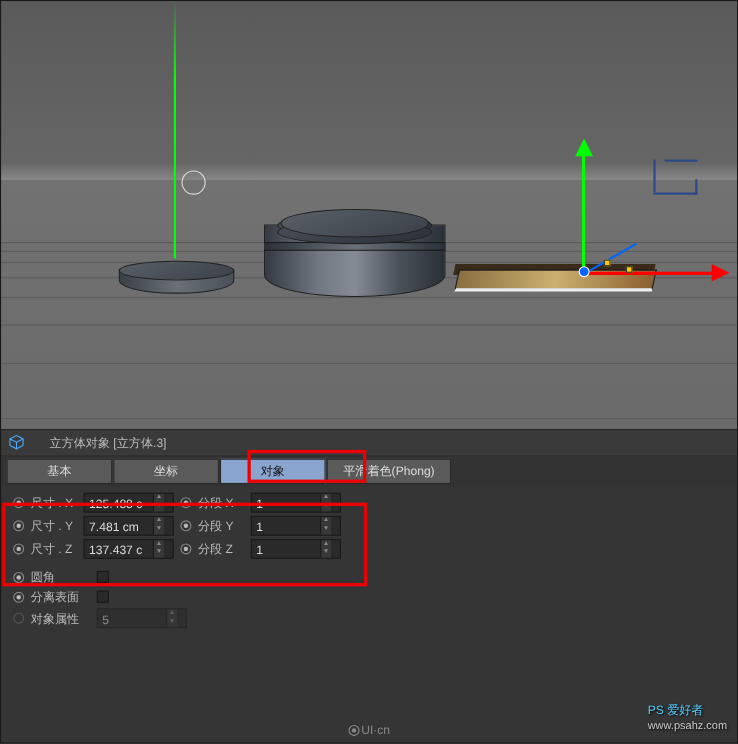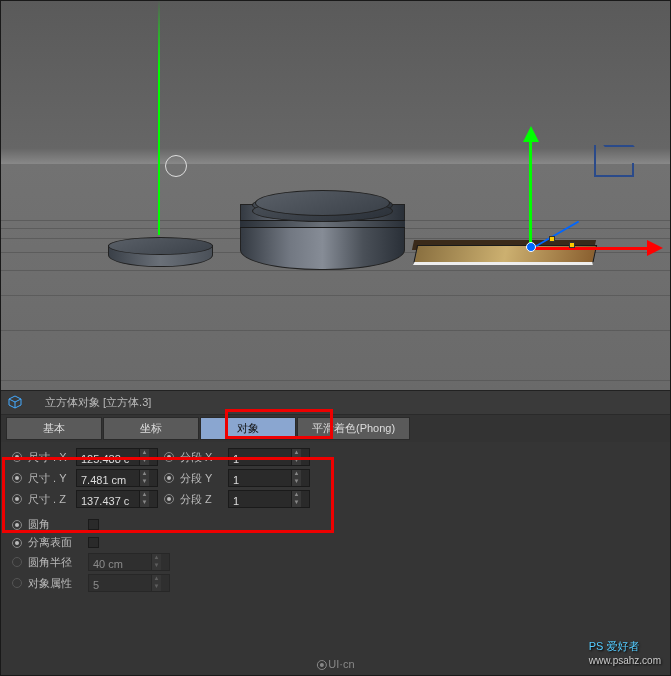--- a/index.html
+++ b/index.html
@@ -197,31 +197,20 @@
       <span class="lbl" style="width:54px">圆角</span>
       <span class="chk"></span>
     </div>
     <div class="row">
       <span class="rad on"></span>
       <span class="lbl" style="width:54px">分离表面</span>
       <span class="chk"></span>
     </div>
     <div class="row disabled">
       <span class="rad"></span>
-      <span class="lbl" style="width:54px">圆角半径</span>
-      <div class="numfield" style="opacity:.5">
-          <input disabled="" value="40 cm" style="">
-          <div class="spinner">
-            <div class="spin-btn">▲</div>
-            <div class="spin-btn">▼</div>
-          </div>
-        </div>
-    </div>
-    <div class="row disabled">
-      <span class="rad"></span>
       <span class="lbl" style="width:54px">对象属性</span>
       <div class="numfield" style="opacity:.5">
           <input disabled="" value="5" style="">
           <div class="spinner">
             <div class="spin-btn">▲</div>
             <div class="spin-btn">▼</div>
           </div>
         </div>
     </div>
   </div>

